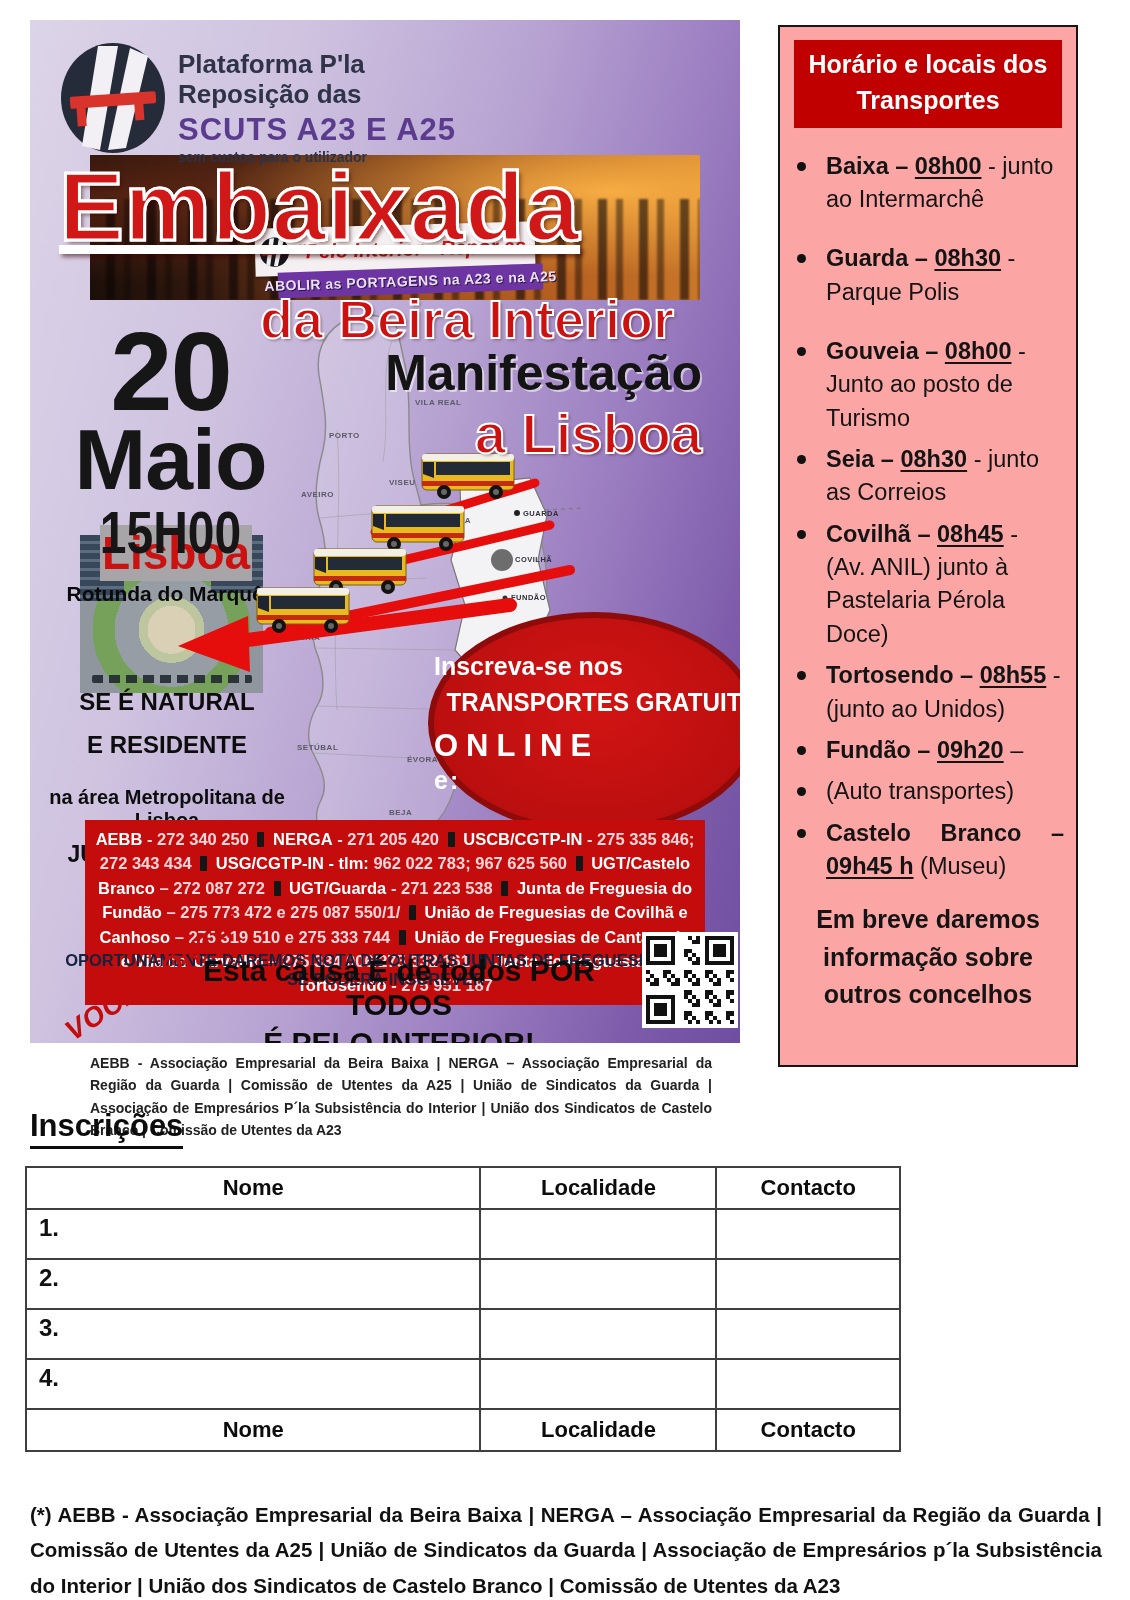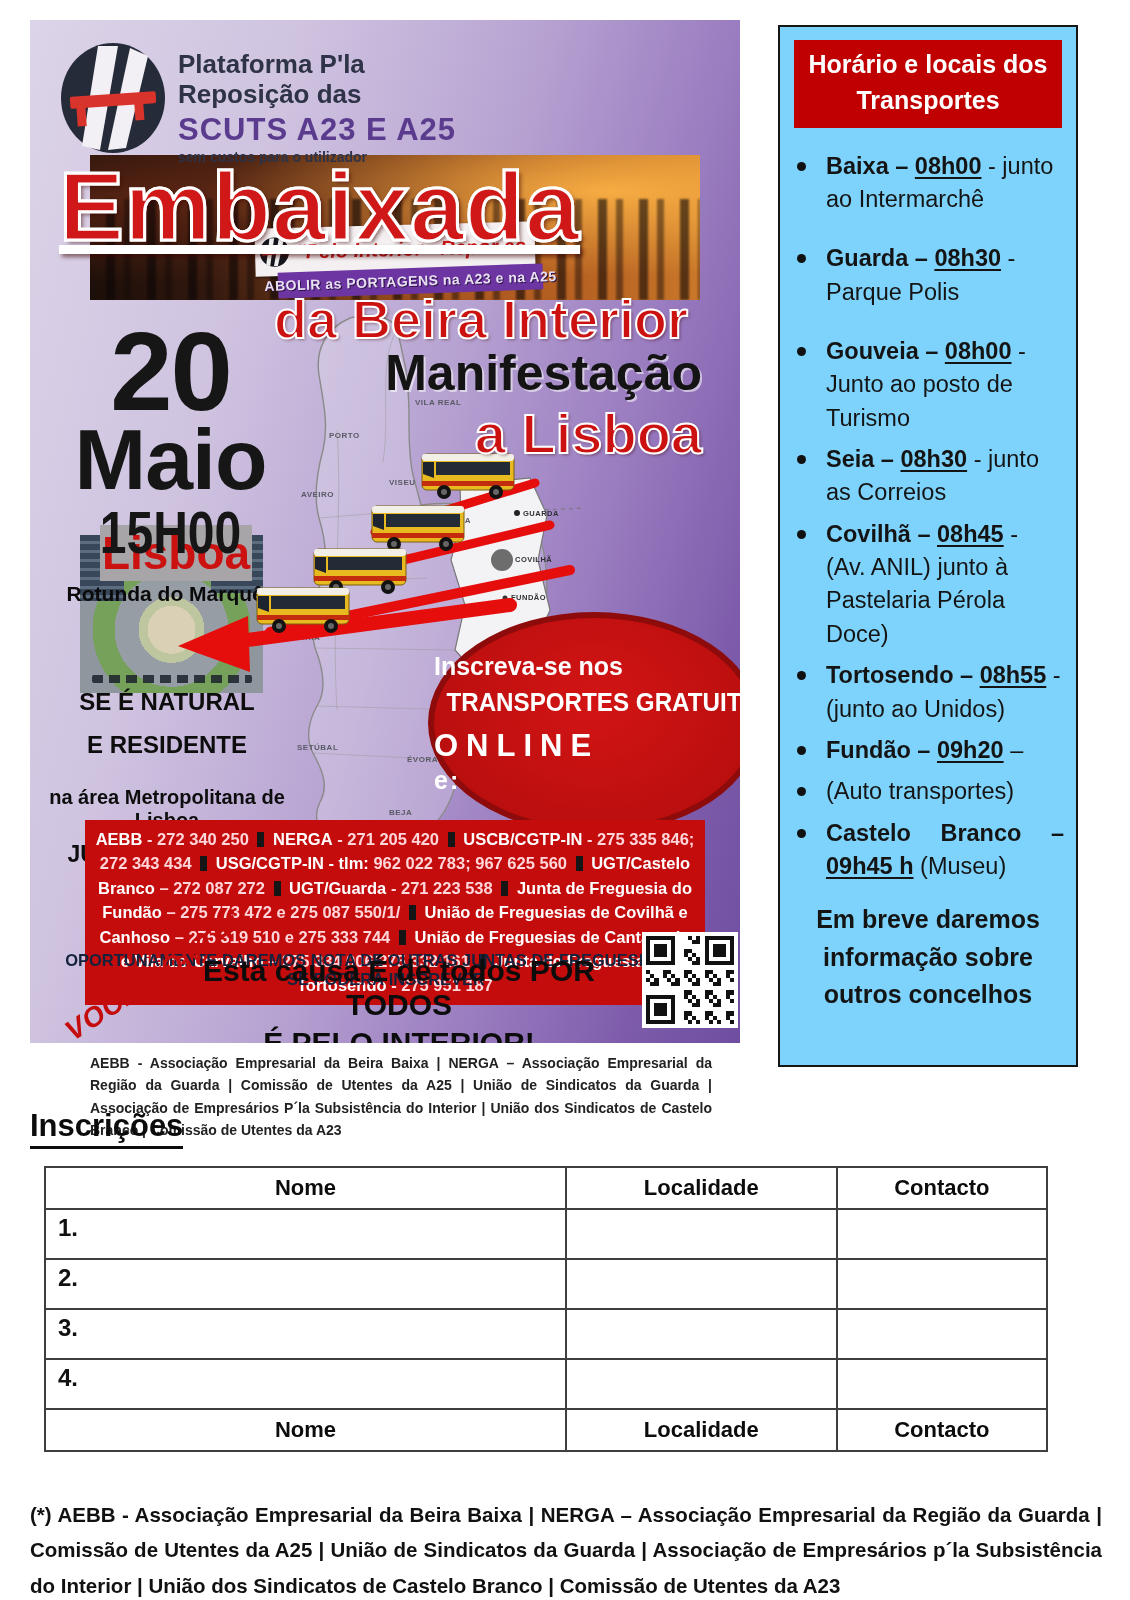--- a/index.html
+++ b/index.html
@@ -31,21 +31,21 @@
   .banner-txt{font-size:20px;font-weight:800;font-style:italic;color:#cf1616;white-space:nowrap;overflow:hidden;}
   .strip{position:absolute;left:188px;top:113px;width:265px;height:26px;background:#6d35a2;z-index:4;
       transform:rotate(-2deg);display:flex;align-items:center;justify-content:center;}
   .strip-txt{font-size:14px;font-weight:800;color:#e9e0f4;white-space:nowrap;
       text-shadow:1px 1px 0 #2c1145;letter-spacing:.5px;}
   .headline{position:absolute;left:0;width:579px;top:138px;z-index:6;text-align:center;
       font-size:97px;font-weight:800;color:#d01818;line-height:1;letter-spacing:1px;
       -webkit-text-stroke:3px #fff;text-shadow:3px 3px 4px rgba(60,0,0,.55);text-decoration:underline;}
   
   .t-red{color:#cc1111;-webkit-text-stroke:2px #fff;text-shadow:2px 2px 3px rgba(60,0,0,.4);}
-  .title1{position:absolute;left:230px;top:272px;width:442px;text-align:center;z-index:6;
+  .title1{position:absolute;left:230px;top:272px;width:442px;text-align:left;z-index:6;
       font-size:54px;font-weight:800;line-height:1;}
   .title2{position:absolute;left:230px;top:328px;width:442px;text-align:right;z-index:6;
       font-size:50px;font-weight:800;color:#141414;line-height:1;text-shadow:2px 2px 0 rgba(255,255,255,.55);}
   .title3{position:absolute;left:230px;top:386px;width:442px;text-align:right;z-index:6;
       font-size:56px;font-weight:800;line-height:1;}
   
   .dateblk{position:absolute;left:28px;top:300px;width:225px;text-align:center;z-index:6;color:#161616;}
   .d20{font-size:112px;font-weight:800;line-height:.92;letter-spacing:-2px;}
   .dmaio{font-size:86px;font-weight:800;line-height:.95;margin-top:-4px;letter-spacing:-1px;}
   .d15{font-size:60px;font-weight:700;line-height:1;margin-top:2px;transform:scaleX(.8);}
@@ -99,36 +99,36 @@
   .c1{font-size:30px;font-weight:800;}
   .c2{font-size:30px;font-weight:800;margin-top:4px;}
   .qr{position:absolute;left:612px;top:912px;width:96px;height:96px;background:#fff;padding:4px;box-sizing:border-box;z-index:7;}
   .qr svg{width:100%;height:100%;}
   .qr rect{fill:#111;}
   .qr rect.w{fill:#fff;}
   
   .credits{position:absolute;left:90px;top:1052px;width:622px;font-size:14px;font-weight:700;color:#222;
      text-align:justify;line-height:1.6;}
   
-  .sidebar{position:absolute;left:778px;top:25px;width:300px;height:1042px;background:#7dd3fc;
+  .sidebar{position:absolute;left:778px;top:25px;width:300px;height:1042px;background:#fca5a5;
      border:2px solid #161616;box-sizing:border-box;}
   .sb-title{margin:13px 14px 0;background:#c00000;color:#fff;text-align:center;
      font-size:25px;font-weight:800;padding:6px 2px 9px;line-height:1.45;}
   .sb-list{list-style:none;margin:22px 0 0;padding:0 12px 0 15px;}
   .titem{display:flex;margin-bottom:8px;}
   .titem.gap{margin-bottom:26px;}
   .titem .dot{flex:0 0 9px;width:9px;height:9px;border-radius:50%;background:#111;margin:12px 6px 0 2px;}
   .tcontent{flex:1;font-size:23.5px;line-height:1.42;color:#141414;padding-left:14px;}
   .titem.just .tcontent{text-align:justify;}
   .tcontent u{text-underline-offset:3px;text-decoration-thickness:2px;}
   .sb-footer{margin:18px 12px 0;text-align:center;font-size:25px;font-weight:800;color:#141414;line-height:1.5;}
   
   .ins-head{position:absolute;left:30px;top:1108px;font-size:31px;font-weight:800;color:#0c0c0c;
      border-bottom:3px solid #0c0c0c;padding-bottom:2px;}
-  table.ins{position:absolute;left:44px;top:1166px;width:1004px;border-collapse:collapse;table-layout:fixed;
+  table.ins{position:absolute;left:25px;top:1166px;width:876px;border-collapse:collapse;table-layout:fixed;
      border:2.5px solid #3a3a3a;}
   table.ins col.c1{width:52%;} table.ins col.c2{width:27%;} table.ins col.c3{width:21%;}
   table.ins th,table.ins td{border:2px solid #3f3f3f;}
   table.ins th{font-size:22px;font-weight:800;text-align:center;padding:7px 0;color:#0c0c0c;}
   table.ins td.rownum{font-size:24px;font-weight:800;padding:4px 0 0 12px;vertical-align:top;height:44px;}
   table.ins td.cell{height:44px;}
   table.ins tfoot td{font-size:22px;font-weight:800;text-align:center;padding:7px 0;color:#0c0c0c;}
   .footnote{position:absolute;left:30px;top:1476px;width:1072px;font-size:20.5px;font-weight:800;
      color:#111;text-align:justify;line-height:1.75;}
 </style>

